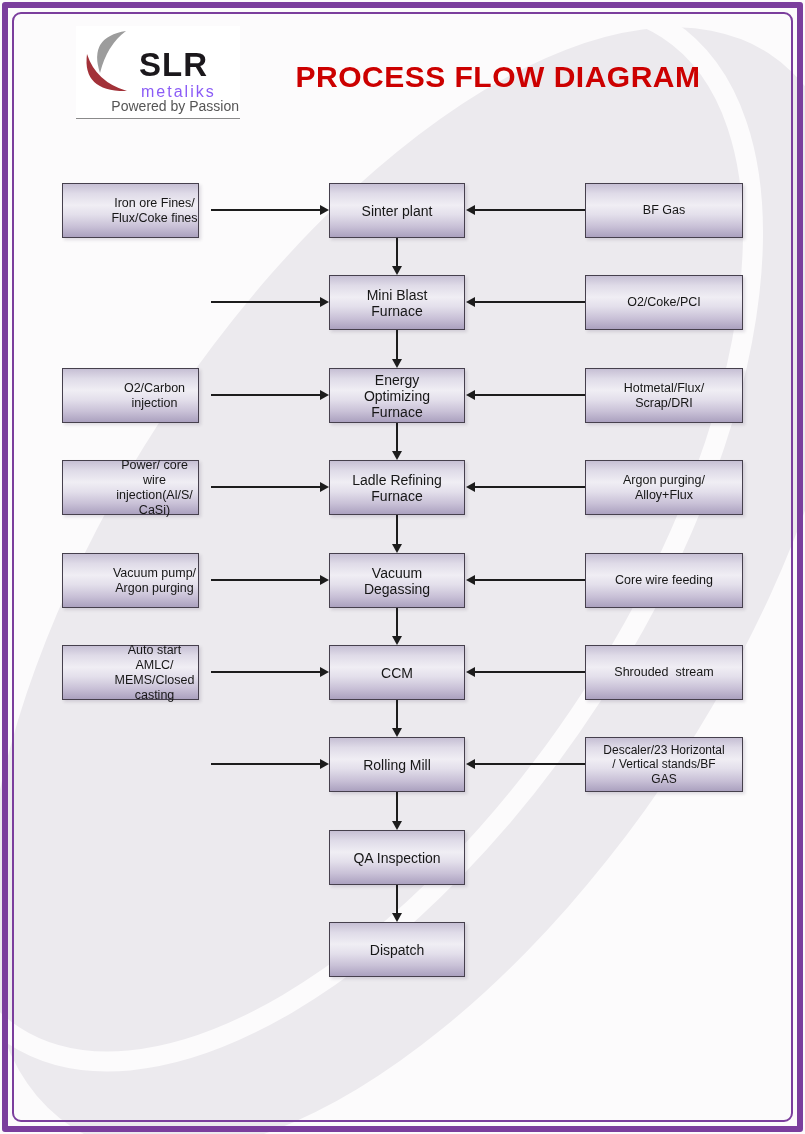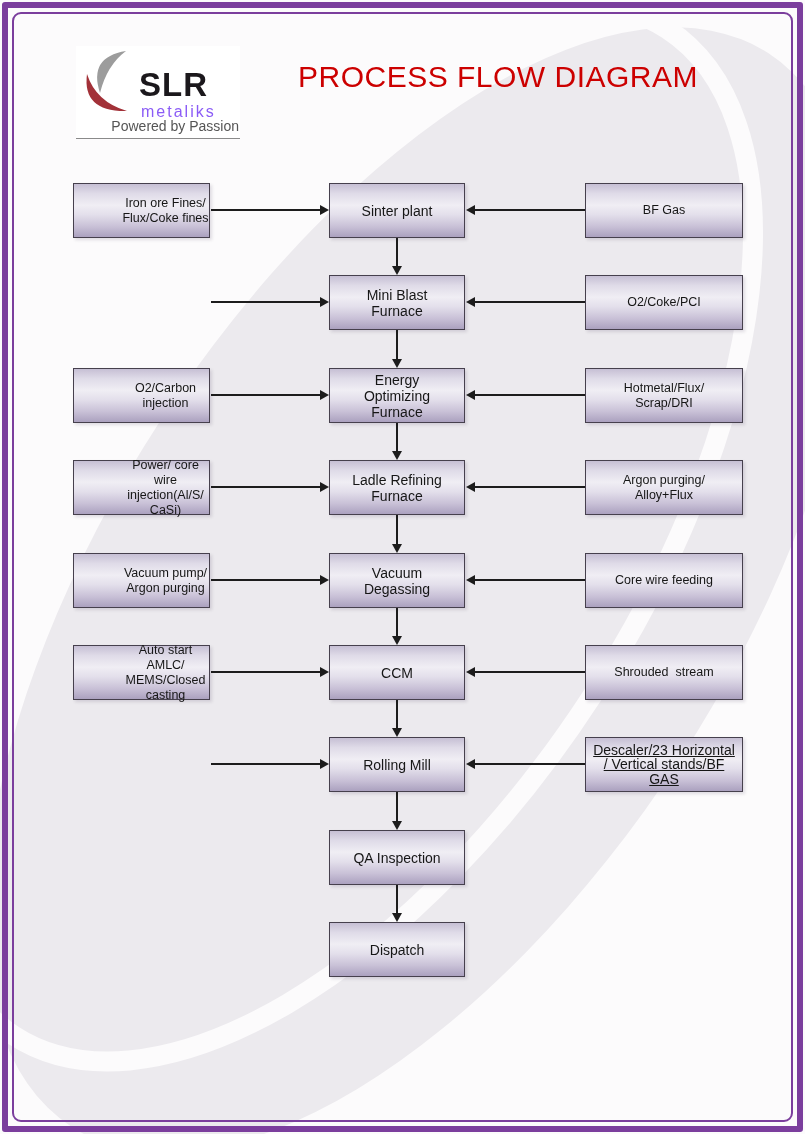--- a/index.html
+++ b/index.html
@@ -3,40 +3,40 @@
 <meta charset="utf-8">
 <style>
   html,body{margin:0;padding:0;background:#ffffff;}
   .page{position:relative;width:805px;height:1134px;overflow:hidden;
         font-family:"Liberation Sans",sans-serif;background:#fcfbfc;}
   .bg-svg{position:absolute;left:0;top:0;z-index:0;}
   
   .border-outer{position:absolute;inset:2px;border:6px solid #7b3e9d;border-radius:3px;z-index:3;pointer-events:none;}
   .border-inner{position:absolute;inset:12px;border:2px solid #7b3e9d;border-radius:9px;z-index:3;pointer-events:none;}
   
-  .logo-block{position:absolute;left:76px;top:46px;width:164px;height:92px;background:#ffffff;
+  .logo-block{position:absolute;left:76px;top:26px;width:164px;height:92px;background:#ffffff;
               border-bottom:1px solid #8a8a8a;z-index:2;}
   .logo-icon{position:absolute;left:4px;top:4px;}
   .logo-name{position:absolute;left:63px;top:22px;font-size:33px;font-weight:bold;color:#1b181c;letter-spacing:1px;line-height:1;}
   .logo-sub{position:absolute;left:65px;top:58px;font-size:16px;color:#8b5cf6;letter-spacing:2px;line-height:1;}
   .logo-tagline{position:absolute;right:1px;bottom:4px;font-size:14px;color:#555555;}
   .page-title{position:absolute;left:250px;top:60px;width:496px;text-align:center;
-              font-size:30px;font-weight:normal;color:#cc0000;letter-spacing:0.5px;z-index:2;}
+              font-size:30px;font-weight:bold;color:#cc0000;letter-spacing:0.5px;z-index:2;}
   
   .diagram{position:absolute;inset:0;z-index:2;}
   .row{position:absolute;left:0;width:805px;height:55px;}
   .box{position:absolute;height:55px;box-sizing:border-box;border:1.5px solid #46404d;
        background:linear-gradient(180deg,#c6bfd4 0%,#dfdbe8 18%,#f0eef4 40%,#e3dfeb 58%,#c9c1d7 80%,#aba1bf 100%);
        display:flex;align-items:center;justify-content:center;text-align:center;
        color:#161616;font-size:12.5px;line-height:15px;white-space:pre-wrap;
        box-shadow:2px 2px 3px rgba(60,50,80,0.15);}
-  .col-left{left:73px;width:137px;padding-left:48px;}
+  .col-left{left:62px;width:137px;padding-left:48px;}
   .col-center{left:329px;width:136px;font-size:14px;line-height:16px;}
   .col-right{left:585px;width:158px;}
-  .small-text{font-size:14px;line-height:14.5px;text-decoration:underline;}
+  .small-text{font-size:12px;line-height:14.5px;}
   
   .h-arrow{position:absolute;top:20px;height:14px;}
   .arrow-lc{left:211px;width:118px;}
   .arrow-rc{left:466px;width:119px;}
   .hline{position:absolute;top:6px;height:2px;background:#1c1c1c;}
   .arrow-lc .hline{left:0;right:6px;}
   .arrow-rc .hline{left:6px;right:0;}
   .head{position:absolute;width:0;height:0;}
   .head-right{right:0;top:2px;border-top:5px solid transparent;border-bottom:5px solid transparent;border-left:9px solid #1c1c1c;}
   .head-left{left:0;top:2px;border-top:5px solid transparent;border-bottom:5px solid transparent;border-right:9px solid #1c1c1c;}

